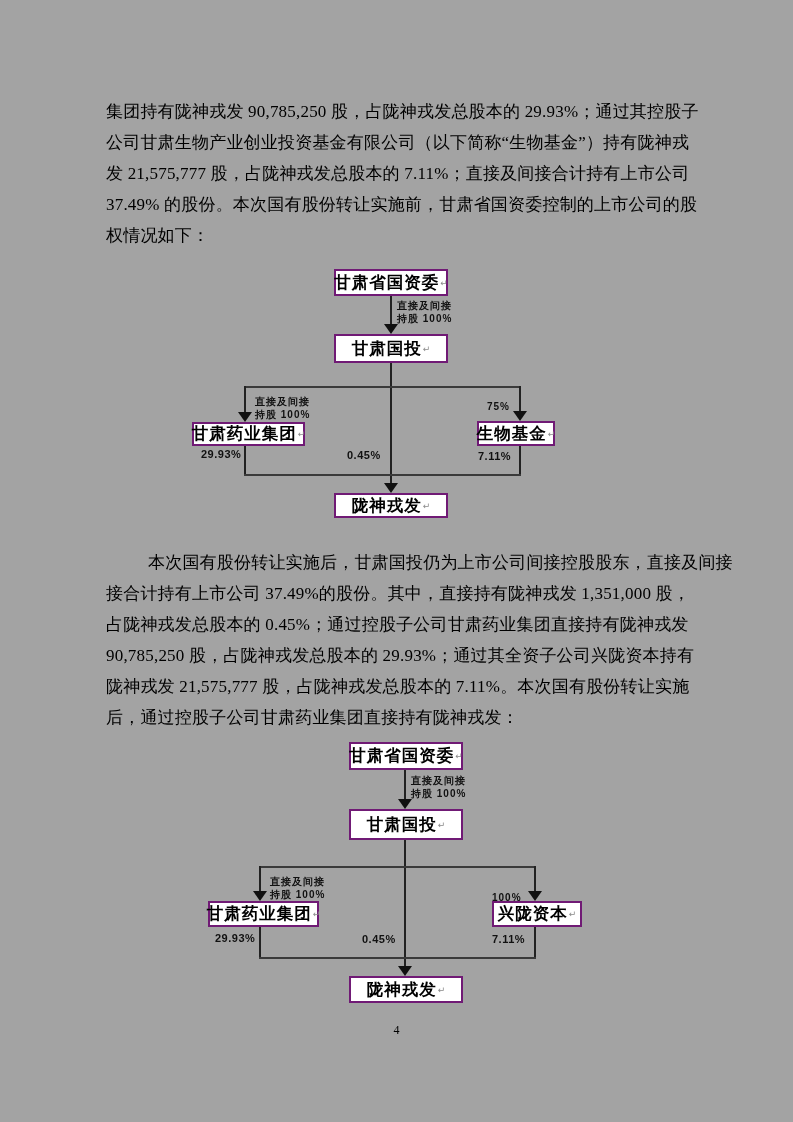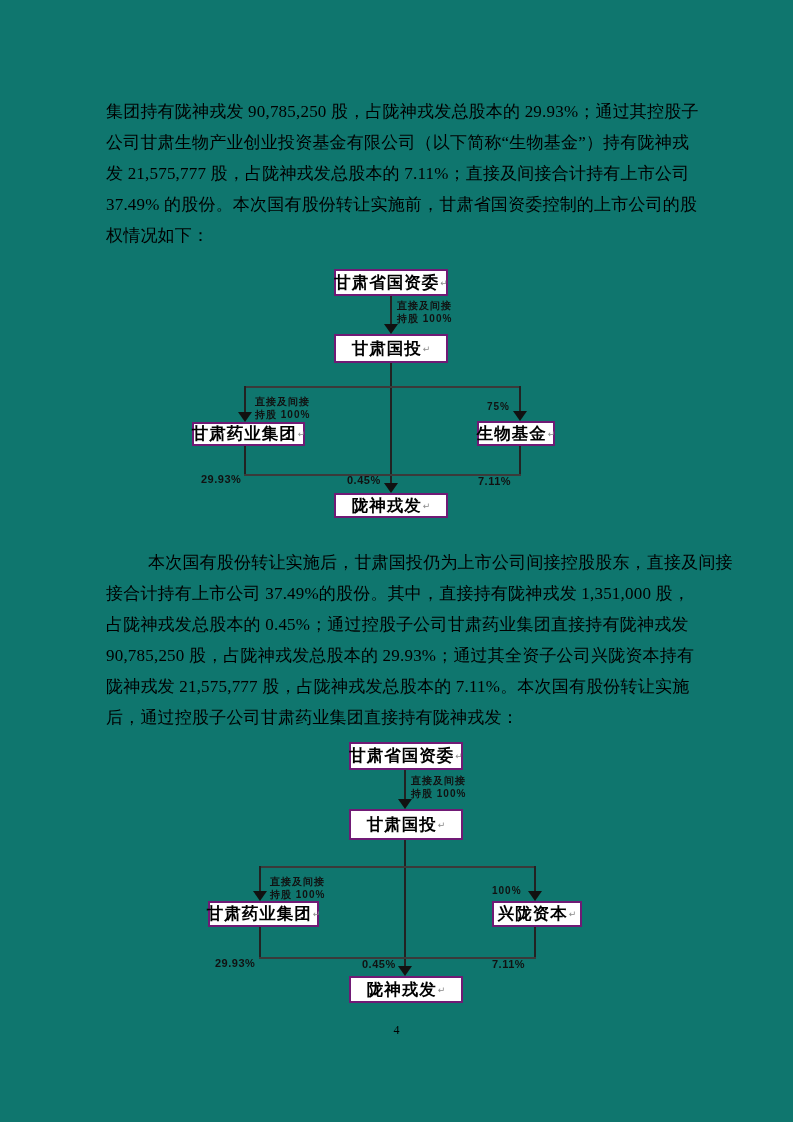--- a/index.html
+++ b/index.html
@@ -1,20 +1,20 @@
 <!DOCTYPE html>
 <html><head>
 <meta charset="utf-8">
 <style>
   html, body { margin: 0; padding: 0; background: #ffffff; }
   .page {
     position: relative;
     width: 793px;
     height: 1122px;
-    background: #0f766e;
+    background: #a3a3a3;
     overflow: hidden;
     font-family: "Liberation Serif", "DejaVu Serif", serif;
     color: #000;
   }
   
   .para {
     position: absolute;
     left: 106px;
     width: 576px;
   }
@@ -75,21 +75,20 @@
     white-space: nowrap;
   }
   .pct {
     position: absolute;
     font-family: "Liberation Sans", "DejaVu Sans", sans-serif;
     font-weight: bold;
     font-size: 11px;
     color: #111;
     letter-spacing: 0.5px;
     white-space: nowrap;
-    margin-top: 25px;
   }
   .pagenum {
     position: absolute;
     left: 0; top: 1023px;
     width: 793px;
     text-align: center;
     font-size: 12px;
     color: #000;
   }
 </style>
@@ -202,21 +201,21 @@
 
     <div class="vline" style="left:259px; top:124px; height:25px;"></div>
     <div class="arrowdown" style="left:253px; top:149px;"></div>
     <div class="elabel" style="left:270px; top:133px;">
       <div>直接及间接</div>
       <div>持股 100%</div>
     </div>
 
     <div class="vline" style="left:534px; top:124px; height:25px;"></div>
     <div class="arrowdown" style="left:528px; top:149px;"></div>
-    <div class="elabel" style="left:492px; top:142px;">
+    <div class="elabel" style="left:492px; top:149px;">
       <div>100%</div>
     </div>
 
     <div class="obox" style="left:208px; top:159px; width:111px; height:26px;">
       <span>甘肃药业集团</span>
         <span class="ret">↵</span>
     </div>
 
     <div class="obox" style="left:492px; top:159px; width:90px; height:26px;">
       <span>兴陇资本</span>

